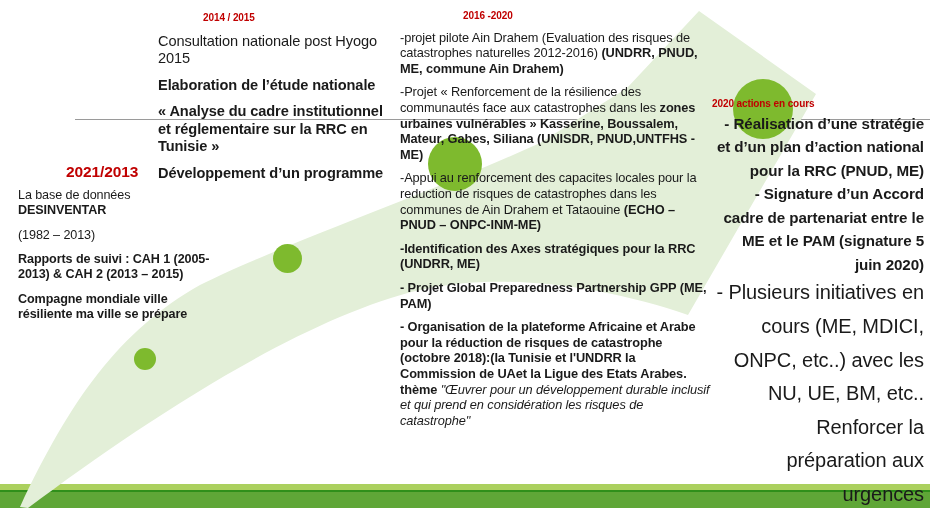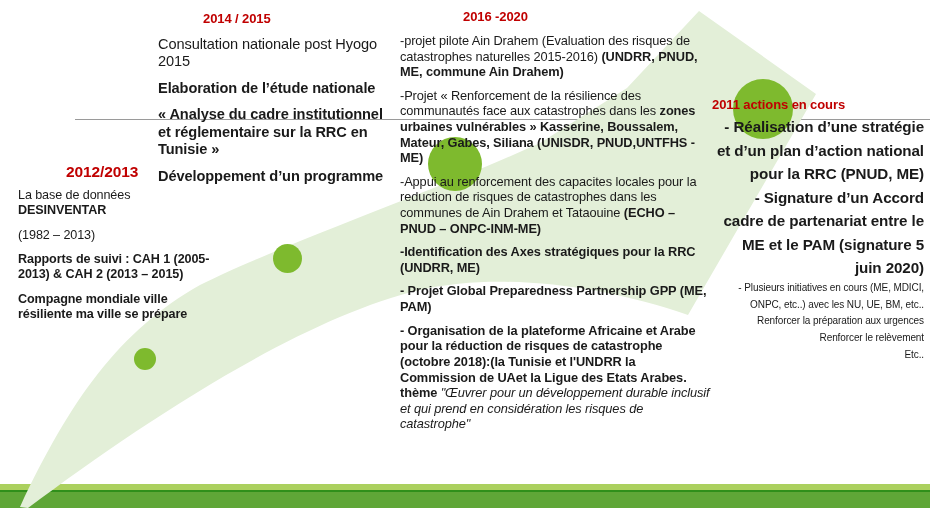--- a/index.html
+++ b/index.html
@@ -16,36 +16,36 @@
   
   .arrow-svg{position:absolute;left:0;top:0;z-index:2;}
   
   .dot{position:absolute;border-radius:50%;background:#7eba2e;z-index:3;}
   .dot1{left:134px;top:348px;width:22px;height:22px;}
   .dot2{left:273px;top:244px;width:29px;height:29px;}
   .dot3{left:428px;top:137px;width:54px;height:54px;}
   .dot4{left:733px;top:79px;width:60px;height:60px;}
   
   .col{position:absolute;z-index:4;letter-spacing:-0.1px;}
-  .hdr{color:#c00000;font-weight:bold;font-size:13px;line-height:1.15;}
+  .hdr{color:#c00000;font-weight:bold;font-size:10px;line-height:1.15;}
   .b{font-weight:bold;}
   .i{font-style:italic;}
   .col1{left:18px;top:163px;width:198px;font-size:12.6px;line-height:1.22;}
   .col1 .hdr{margin-left:48px;margin-bottom:7px;font-size:15.5px;}
   .col1 .item{margin-bottom:9px;}
   .col2{left:158px;top:12px;width:232px;font-size:14.6px;line-height:1.2;}
   .col2 .hdr{margin-left:45px;margin-bottom:9px;}
   .col2 .item{margin-bottom:9px;}
   .col3{left:400px;top:10px;width:312px;font-size:12.8px;line-height:1.22;}
   .col3 .hdr{margin-left:63px;margin-bottom:8px;}
   .col3 .item{margin-bottom:8px;}
   .col4{left:712px;top:98px;width:212px;font-size:15.2px;line-height:1.55;}
   .col4 .hdr{margin-bottom:2px;}
   .col4 .item{margin-bottom:0;text-align:right;}
-  .col4 .item.reg{font-size:10px;line-height:1.68;}
+  .col4 .item.reg{font-size:20px;line-height:1.68;}
 </style>
 </head>
 <body>
 
 <div id="canvas">
 
   <div class="axis-line"></div>
 
   <div class="bar-light"></div>
   <div class="bar-dark"></div>
@@ -59,47 +59,47 @@
              C 600 285 500 272 420 290
              C 300 318 140 424 28 508 Z" fill="#e3efd8"></path>
   </svg>
 
   <div class="dot dot1"></div>
   <div class="dot dot2"></div>
   <div class="dot dot3"></div>
   <div class="dot dot4"></div>
 
   <div class="col col1">
-    <div class="hdr">2012/2013</div>
+    <div class="hdr">2021/2013</div>
   <div class="item"><span>La base de données </span><br><span class="b">DESINVENTAR</span></div>
       <div class="item"><span>(1982 – 2013)</span></div>
       <div class="item"><span class="b">Rapports de suivi  : CAH 1 (2005-2013)  &amp; CAH 2   (2013 – 2015)</span></div>
       <div class="item"><span class="b">Compagne mondiale ville résiliente ma ville se prépare</span></div>
     </div>
 
   <div class="col col2">
     <div class="hdr">2014 / 2015</div>
   <div class="item"><span>Consultation nationale post Hyogo 2015</span></div>
       <div class="item"><span class="b">Elaboration de l’étude nationale</span></div>
       <div class="item"><span class="b">« Analyse du cadre institutionnel et réglementaire sur la RRC en Tunisie »</span></div>
       <div class="item"><span class="b">Développement d’un programme</span></div>
     </div>
 
   <div class="col col3">
     <div class="hdr">2016 -2020</div>
-  <div class="item"><span>-projet pilote Ain Drahem (Evaluation des risques de catastrophes naturelles 2015-2016) </span><span class="b">(UNDRR, PNUD, ME, commune Ain Drahem)</span></div>
+  <div class="item"><span>-projet pilote Ain Drahem (Evaluation des risques de catastrophes naturelles 2012-2016) </span><span class="b">(UNDRR, PNUD, ME, commune Ain Drahem)</span></div>
       <div class="item"><span>-Projet «  Renforcement de la résilience des communautés face aux catastrophes dans les </span><span class="b">zones urbaines vulnérables » Kasserine, Boussalem, Mateur, Gabes, Siliana  (UNISDR, PNUD,UNTFHS -  ME)</span></div>
       <div class="item"><span>-Appui au renforcement des capacites locales pour la reduction de risques de catastrophes dans les communes de Ain Drahem et Tataouine </span><span class="b">(ECHO – PNUD – ONPC-INM-ME)</span></div>
       <div class="item"><span class="b">-Identification des Axes stratégiques pour la RRC (UNDRR, ME)</span></div>
       <div class="item"><span class="b">- Projet Global Preparedness Partnership GPP (ME, PAM)</span></div>
       <div class="item"><span class="b">- Organisation de la plateforme Africaine et Arabe pour la réduction de risques de catastrophe (octobre 2018):(la Tunisie et l'UNDRR la Commission de UAet la Ligue des Etats Arabes. thème </span><span class="i">"Œuvrer pour un développement durable inclusif et qui prend en considération les risques de catastrophe"</span></div>
     </div>
 
   <div class="col col4">
-    <div class="hdr">2011 actions en cours</div>
+    <div class="hdr">2020 actions en cours</div>
   <div class="item"><span class="b">- Réalisation d’une stratégie et d’un plan d’action national pour la RRC (PNUD, ME)</span></div>
       <div class="item"><span class="b">- Signature d’un Accord cadre de partenariat entre le ME et le PAM (signature 5 juin 2020)</span></div>
       <div class="item reg"><span>- Plusieurs initiatives en cours (ME, MDICI, ONPC, etc..) avec les NU, UE, BM, etc..</span></div>
       <div class="item reg"><span>Renforcer la préparation aux urgences</span></div>
       <div class="item reg"><span>Renforcer le relèvement</span></div>
       <div class="item reg"><span>Etc..</span></div>
     </div>
 
 </div>
 

